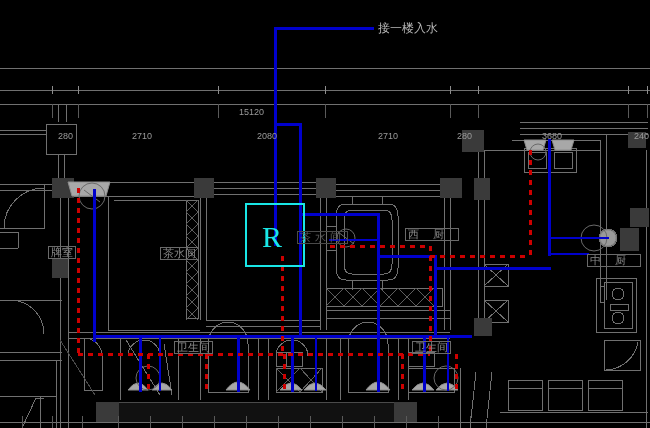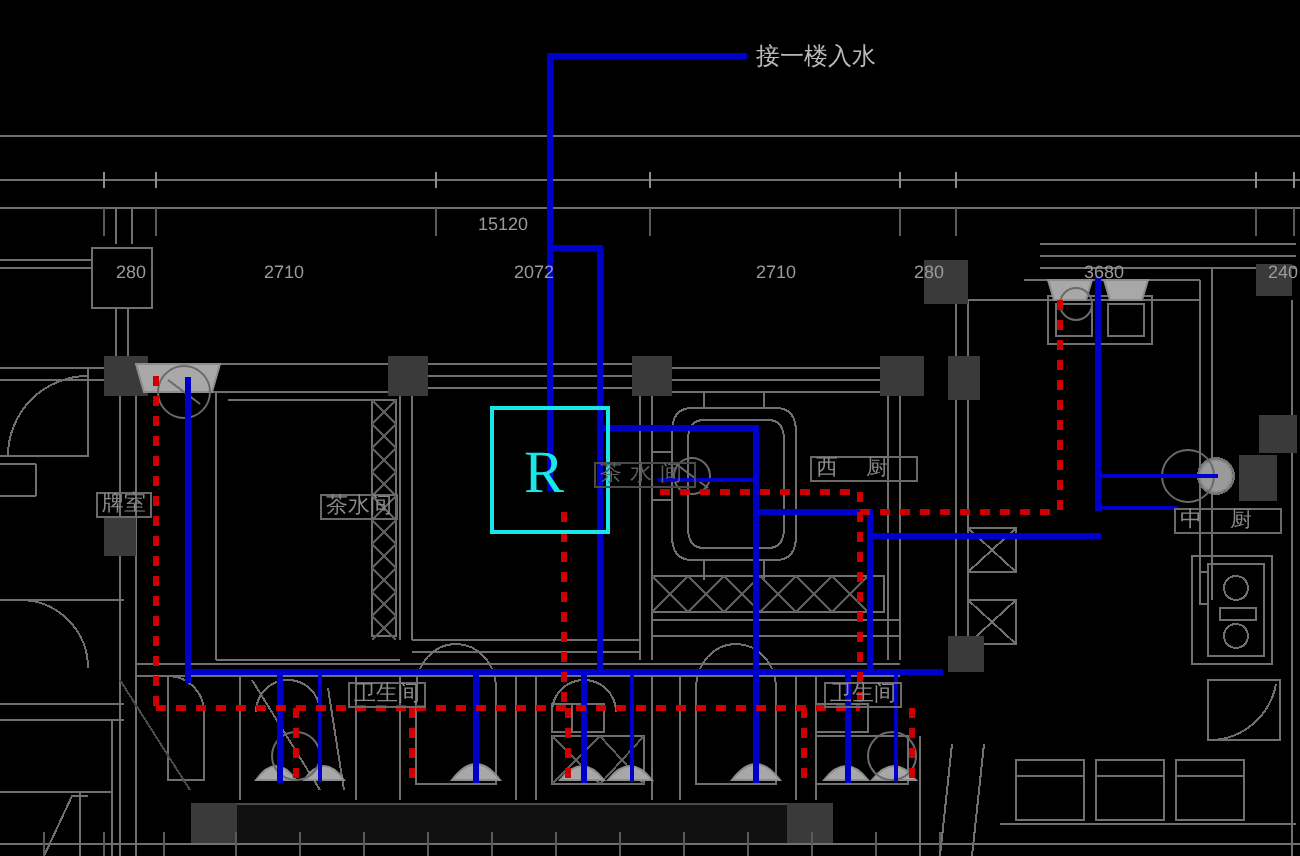--- a/index.html
+++ b/index.html
@@ -368,21 +368,21 @@
 
   <rect x="246" y="204" width="58" height="62" fill="none" stroke="#19e6e6" stroke-width="1.6" shape-rendering="crispEdges"></rect>
 </svg>
 
 <div class="legend" style="left:378px;top:22px;">接一楼入水</div>
 
 <div class="dim" style="left:239px;top:68px;">15120</div>
 
 <div class="dim" style="left:58px;top:92px;">280</div>
 <div class="dim" style="left:132px;top:92px;">2710</div>
-<div class="dim" style="left:257px;top:92px;">2072</div>
+<div class="dim" style="left:257px;top:92px;">2080</div>
 <div class="dim" style="left:378px;top:92px;">2710</div>
 <div class="dim" style="left:457px;top:92px;">280</div>
 <div class="dim" style="left:542px;top:92px;">3680</div>
 <div class="dim" style="left:634px;top:92px;">240</div>
 
 <div class="roomlbl" style="left:0px;top:246px;">牌室</div>
 <div class="roomlbl" style="left:112px;top:247px;">茶水间</div>
 <div class="roomlbl" style="left:126px;top:341px;">卫生间</div>
 <div class="roomlbl" style="left:364px;top:341px;">卫生间</div>
 <div class="roomlbl" style="left:357px;top:228px;letter-spacing:14px;padding-right:0;">西厨</div>

